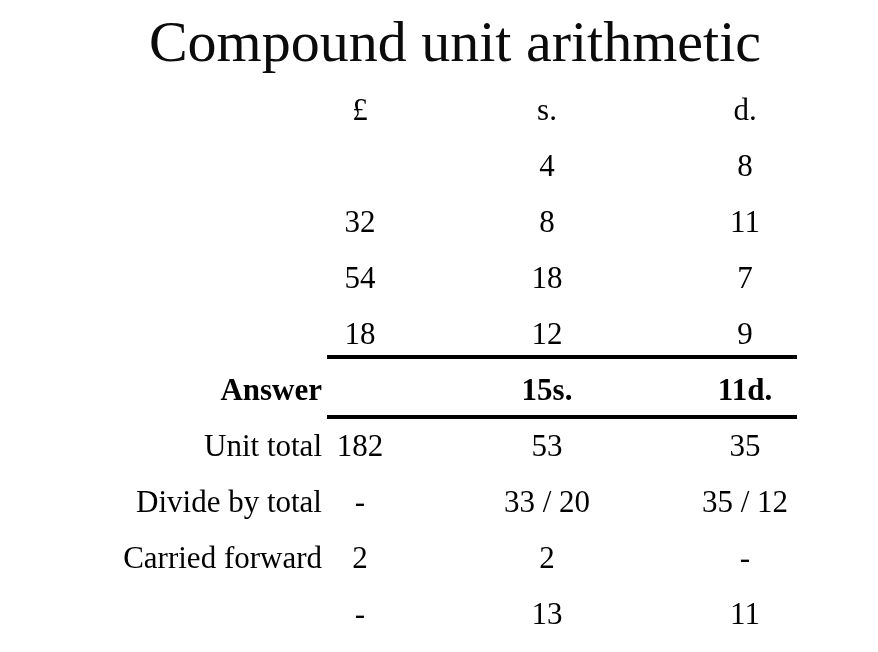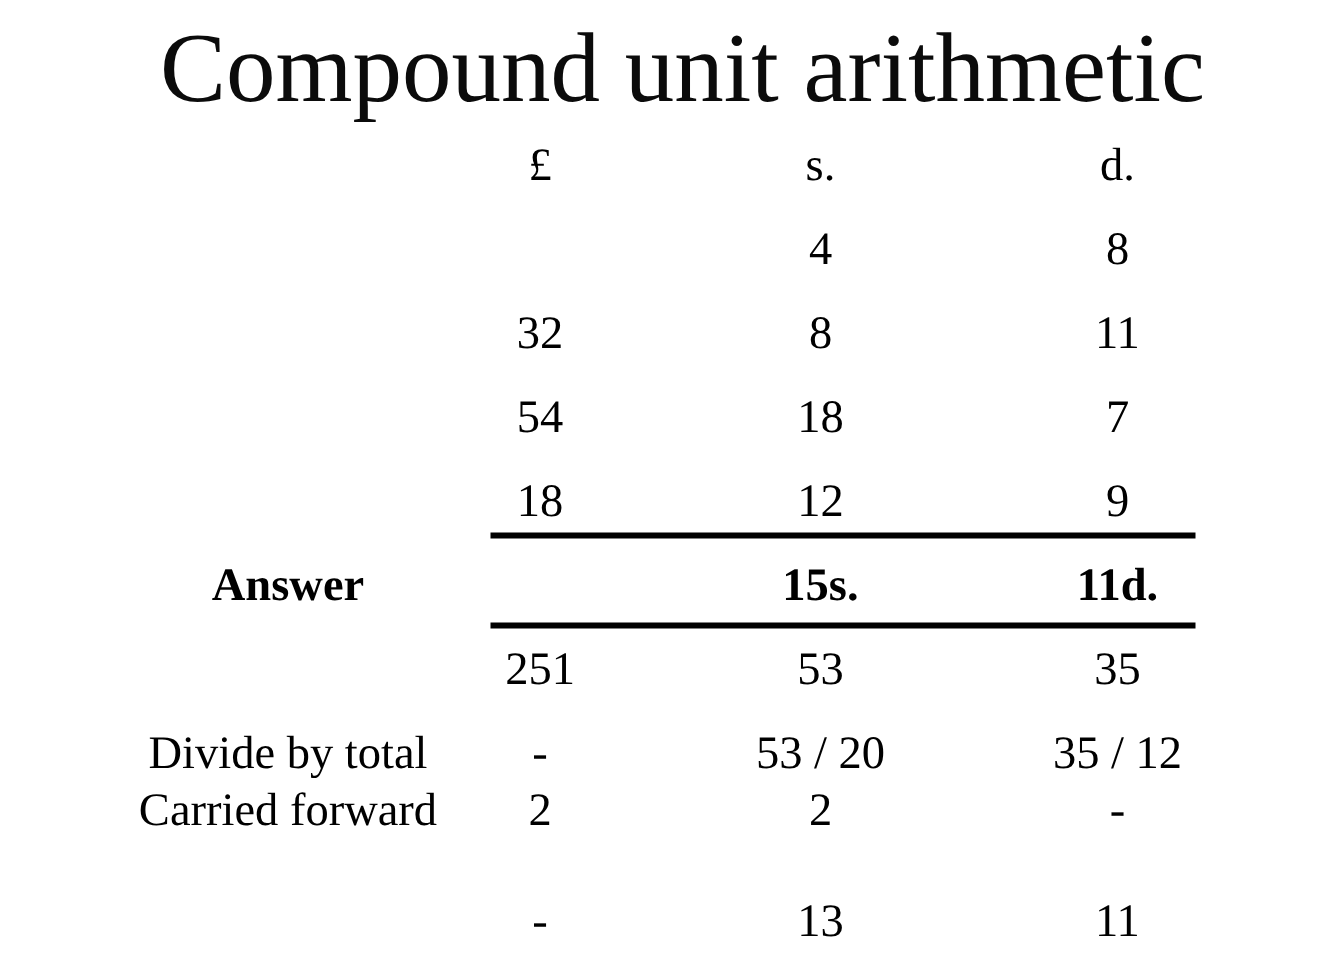--- a/index.html
+++ b/index.html
@@ -11,36 +11,36 @@
     color: #000000;
     font-family: "Liberation Serif", "DejaVu Serif", serif;
     overflow: hidden;
   }
   .title {
     position: absolute;
     top: 10px;
     left: 455px;
     transform: translateX(-50%);
     margin: 0;
-    font-size: 66px;
+    font-size: 58px;
     font-weight: 400;
     line-height: 1.1;
     white-space: nowrap;
     color: #0b0b0b;
   }
   .row {
     position: absolute;
     left: 0;
     width: 878px;
     height: 56px;
     line-height: 56px;
     font-size: 31px;
   }
   .cell { position: absolute; top: 0; height: 56px; white-space: nowrap; }
-  .c0 { left: 62px;  width: 260px; text-align: center; }
+  .c0 { left: 62px;  width: 260px; text-align: right; }
   .c1 { left: 285px; width: 150px; text-align: center; }
   .c2 { left: 472px; width: 150px; text-align: center; }
   .c3 { left: 670px; width: 150px; text-align: center; }
   .answer-row { font-weight: 700; }
   .rule {
     position: absolute;
     left: 327px;
     width: 470px;
     height: 4px;
     background: #000000;
@@ -87,31 +87,32 @@
 
     <div class="row answer-row" style="top:362px">
       <span class="cell c0">Answer</span>
       <span class="cell c2">15s.</span>
       <span class="cell c3">11d.</span>
     </div>
 
     <div class="rule rule-bottom"></div>
 
     <div class="row" style="top:418px">
-      <span class="cell c1">251</span>
+      <span class="cell c0">Unit total</span>
+      <span class="cell c1">182</span>
       <span class="cell c2">53</span>
       <span class="cell c3">35</span>
     </div>
     <div class="row" style="top:474px">
       <span class="cell c0">Divide by total</span>
       <span class="cell c1">-</span>
-      <span class="cell c2">53 / 20</span>
+      <span class="cell c2">33 / 20</span>
       <span class="cell c3">35 / 12</span>
     </div>
-    <div class="row" style="top:512px">
+    <div class="row" style="top:530px">
       <span class="cell c0">Carried forward</span>
       <span class="cell c1">2</span>
       <span class="cell c2">2</span>
       <span class="cell c3">-</span>
     </div>
     <div class="row" style="top:586px">
       <span class="cell c1">-</span>
       <span class="cell c2">13</span>
       <span class="cell c3">11</span>
     </div>

